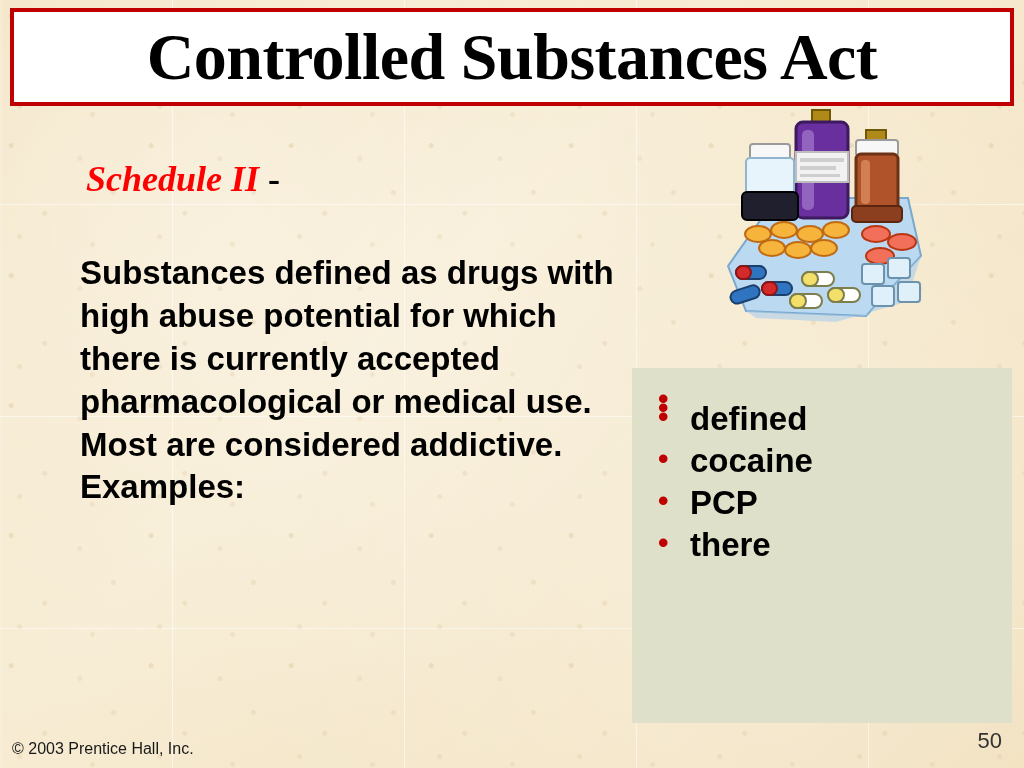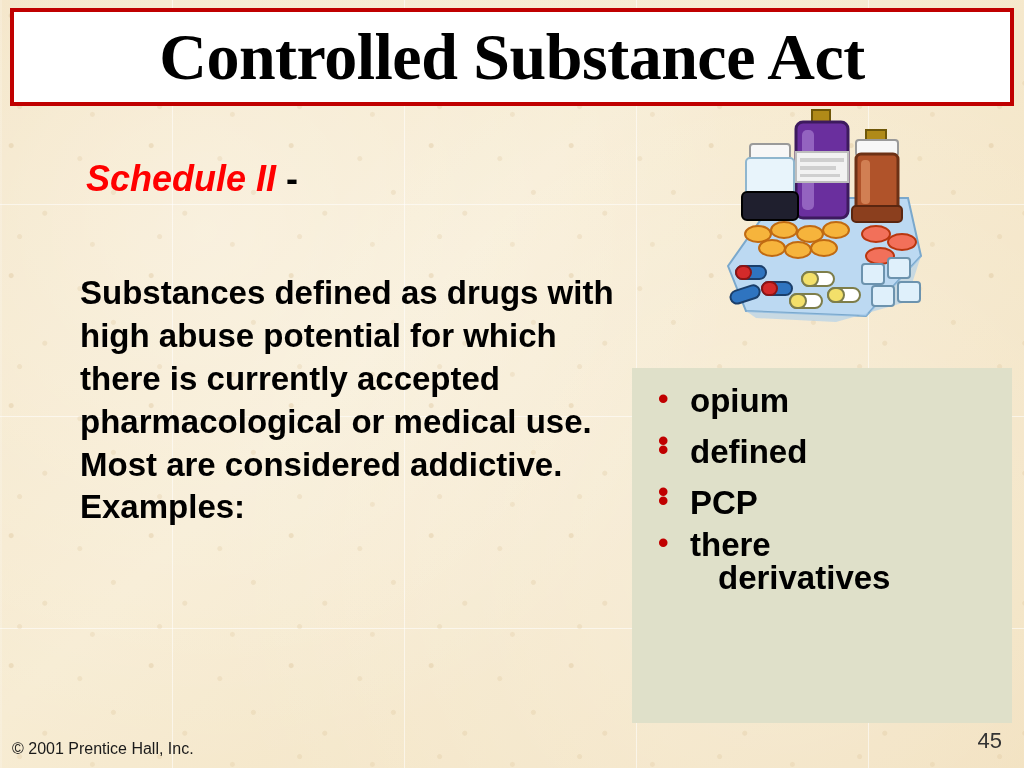--- a/index.html
+++ b/index.html
@@ -79,32 +79,33 @@
   
   .sub-head {
     position: absolute;
     left: 86px;
     top: 158px;
     font-size: 36px;
     font-weight: bold;
     font-style: italic;
     color: #ff0000;
     white-space: nowrap;
+    font-family: Liberation Serif, serif;
   }
   .sub-head .dash {
     color: #000000;
     font-style: normal;
     font-weight: bold;
   }
 
   
   .body-text {
     position: absolute;
     left: 80px;
-    top: 272px;
+    top: 252px;
     width: 545px;
     font-size: 33px;
     font-weight: bold;
     line-height: 1.30;
     color: #000000;
   }
 
   
   .list-panel {
     position: absolute;
@@ -168,53 +169,52 @@
   .art svg { display:block; }
 </style>
 </head>
 <body>
 
 <div id="slide">
   <div class="bg-grid"></div>
   <div class="bg-noise"></div>
 
   <div class="title-box">
-    <div class="title-text">Controlled Substance Act</div>
+    <div class="title-text">Controlled Substances Act</div>
   </div>
 
   <div class="sub-head">
     <span>Schedule II</span><span class="dash"> -</span>
   </div>
 
   <div class="body-text">Substances defined as drugs with high abuse potential for which there is currently accepted pharmacological or medical use. Most are considered addictive. Examples:</div>
 
   <div class="list-panel">
     <ul>
       <li>
         <span class="bullet">•</span>
-        <span>opium</span>
       </li>
       <li>
         <span class="bullet">•</span>
       </li>
       <li>
         <span class="bullet">•</span>
         <span>defined</span>
       </li>
       <li>
         <span class="bullet">•</span>
+        <span>cocaine</span>
       </li>
       <li>
         <span class="bullet">•</span>
         <span>PCP</span>
       </li>
       <li>
         <span class="bullet">•</span>
         <span>there</span>
-        <span class="wrap2">derivatives</span>
       </li>
     </ul>
   </div>
 
   <div class="art">
     <svg width="216" height="218" viewBox="0 0 216 218" xmlns="http://www.w3.org/2000/svg">
 
       <polygon points="12,160 60,92 192,92 205,150 150,210 30,205" fill="#bcd9f2" stroke="#7aa8cc" stroke-width="2"></polygon>
       <polygon points="30,205 150,210 205,150 190,196 120,216 40,212" fill="#a9cdec" opacity=".6"></polygon>
 
@@ -270,15 +270,15 @@
 
       <g fill="#dff0fb" stroke="#6c93ae" stroke-width="2">
         <rect x="146" y="158" width="22" height="20" rx="3"></rect>
         <rect x="172" y="152" width="22" height="20" rx="3"></rect>
         <rect x="156" y="180" width="22" height="20" rx="3"></rect>
         <rect x="182" y="176" width="22" height="20" rx="3"></rect>
       </g>
     </svg>
   </div>
 
-  <div class="footer-left">© 2001  Prentice Hall, Inc.</div>
-  <div class="footer-page">45</div>
+  <div class="footer-left">© 2003  Prentice Hall, Inc.</div>
+  <div class="footer-page">50</div>
 </div>
 
 </body></html>

